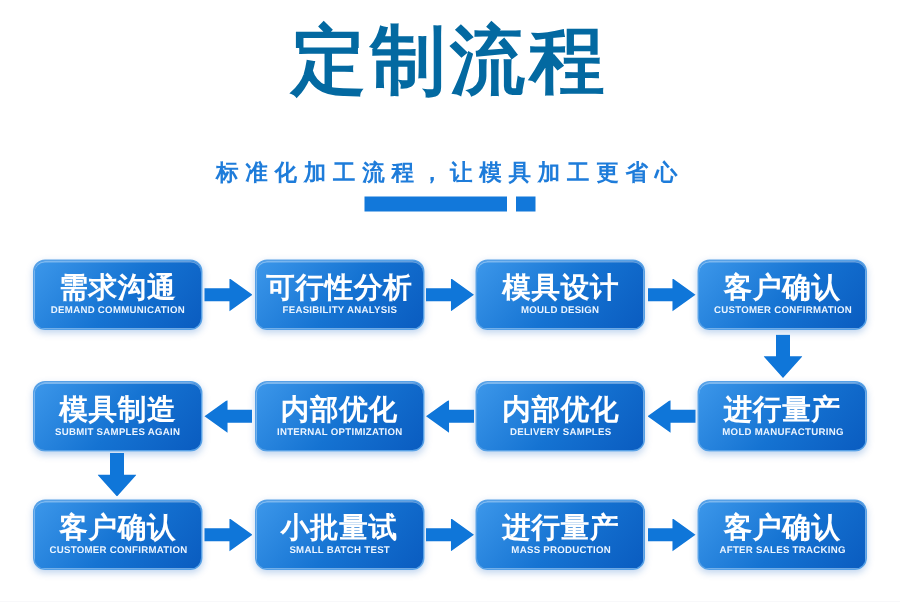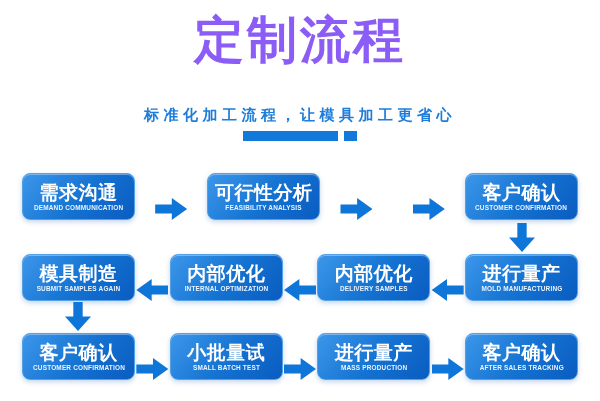--- a/index.html
+++ b/index.html
@@ -9,21 +9,21 @@
     background:#ffffff;
     overflow:hidden;
     font-family:"Liberation Sans","DejaVu Sans",sans-serif;
     margin:0 auto;
   }
   
   .title{
     position:absolute;top:10px;left:0;width:100%;
     text-align:center;
     font-size:50px;font-weight:bold;
-    color:#8b5cf6;
+    color:#0369a1;
     letter-spacing:3px;
     line-height:1.2;
   }
   .subtitle{
     position:absolute;top:86px;left:0;width:100%;
     text-align:center;
     font-size:15px;font-weight:bold;
     color:#1e7cda;
     letter-spacing:4.5px;
     margin-top:20px;
@@ -31,21 +31,21 @@
   .divider{
     position:absolute;top:131px;left:0;width:100%;
     display:flex;justify-content:center;align-items:center;gap:6px;
   }
   .divider .bar{width:95px;height:10px;background:#1278da;}
   .divider .dot{width:13px;height:10px;background:#1278da;}
 
   
   .flow-row{
     position:absolute;left:22px;width:556px;height:47px;
-    display:flex;align-items:flex-end;
+    display:flex;align-items:center;
   }
   .row-1{top:173px;}
   .row-2{top:254px;}
   .row-3{top:333px;}
 
   .step-box{
     width:113px;height:47px;flex:0 0 113px;
     border-radius:8px;
     background:linear-gradient(130deg,#3c97ea 0%,#1573d2 52%,#0a5cc0 100%);
     border:1px solid #56a0e6;
@@ -102,20 +102,24 @@
     <div class="gap">
         <div class="arrow-right"></div>
       </div>
     <div class="step-box">
       <span class="step-zh">可行性分析</span>
       <span class="step-en">FEASIBILITY ANALYSIS</span>
     </div>
     <div class="gap">
         <div class="arrow-right"></div>
       </div>
+    <div class="step-box">
+      <span class="step-zh">模具设计</span>
+      <span class="step-en">MOULD DESIGN</span>
+    </div>
     <div class="gap">
         <div class="arrow-right"></div>
       </div>
     <div class="step-box">
       <span class="step-zh">客户确认</span>
       <span class="step-en">CUSTOMER CONFIRMATION</span>
     </div>
   </div>
 
   <div class="arrow-down down-1"></div>

